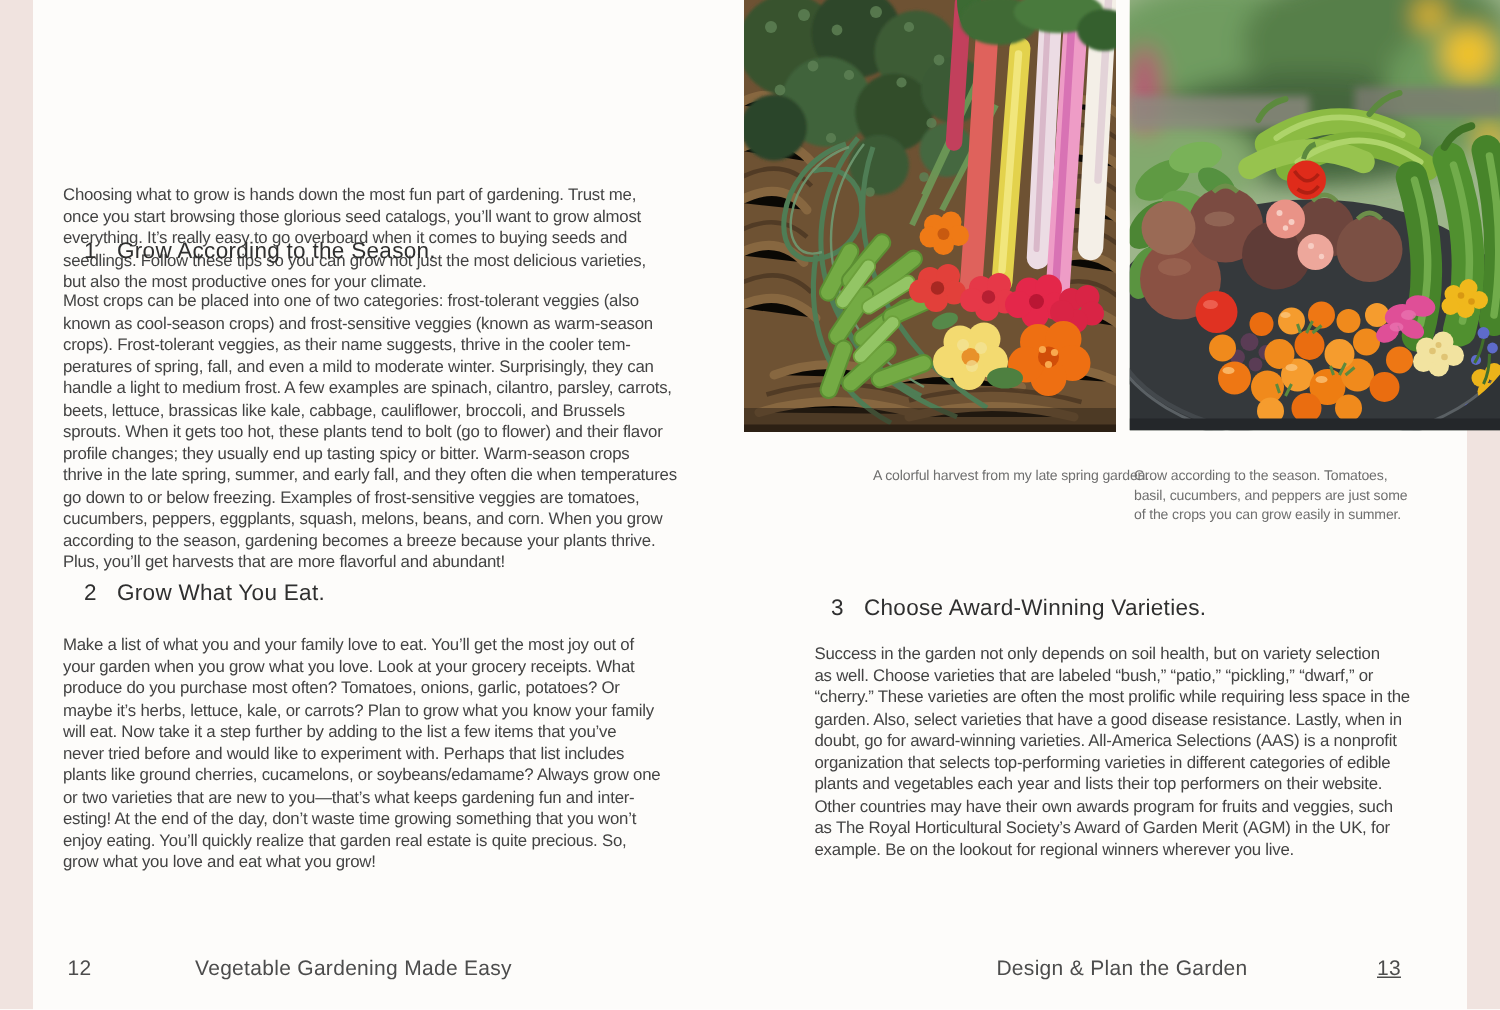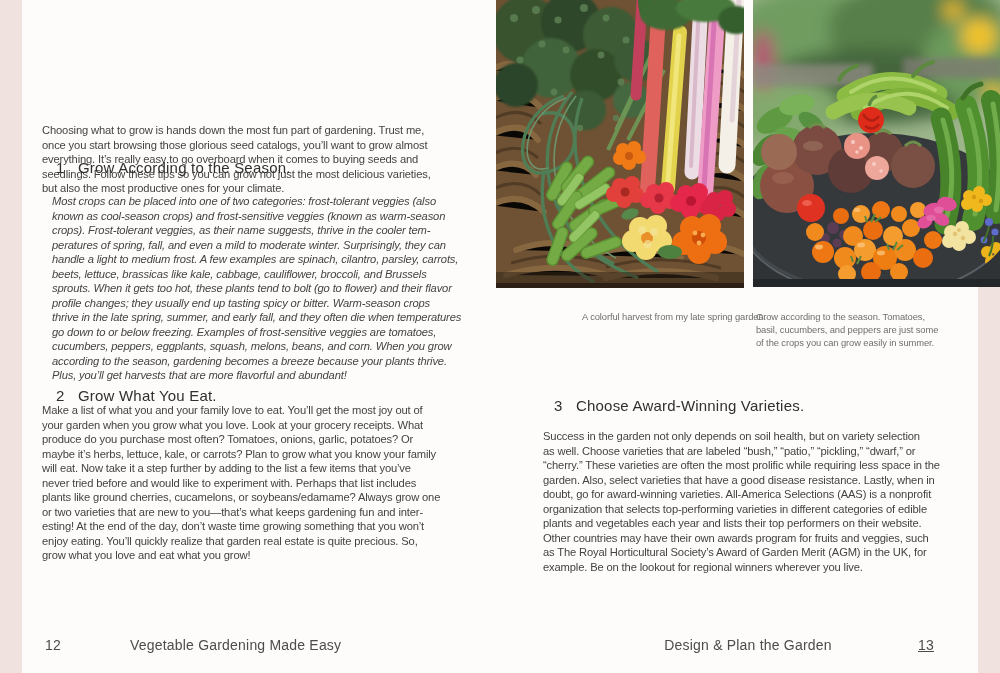--- a/index.html
+++ b/index.html
@@ -17,22 +17,22 @@
   .page-title{
     position:absolute; left:42px; top:33px; width:460px;
     font-family:"Liberation Serif", serif; font-weight:400;
     font-size:31px; letter-spacing:.3px; color:#2b2b2b;
   }
   .body-text{
     position:absolute; white-space:pre-line;
     font-size:11.2px; line-height:14.5px; letter-spacing:-.15px; color:#434343;
   }
   .intro{left:42px; top:77px; width:470px;margin-top:46px;}
-  .sec1-body{left:52px; top:183px; width:478px;font-style:italic;}
-  .sec2-body{left:42px; top:392px; width:478px;}
+  .sec1-body{left:42px; top:183px; width:478px;}
+  .sec2-body{left:42px; top:412px; width:478px;}
   .sec3-body{left:543px; top:418px; width:470px;}
 
   .sec-heading{
     position:absolute; display:flex; align-items:baseline;
     font-size:15px; letter-spacing:.2px; color:#2f2f2f;
   }
   .sec-heading .num{width:22px; text-align:left;}
   .h1{left:56px; top:159px;}
   .h2{left:56px; top:387px;}
   .h3{left:554px; top:397px;}

